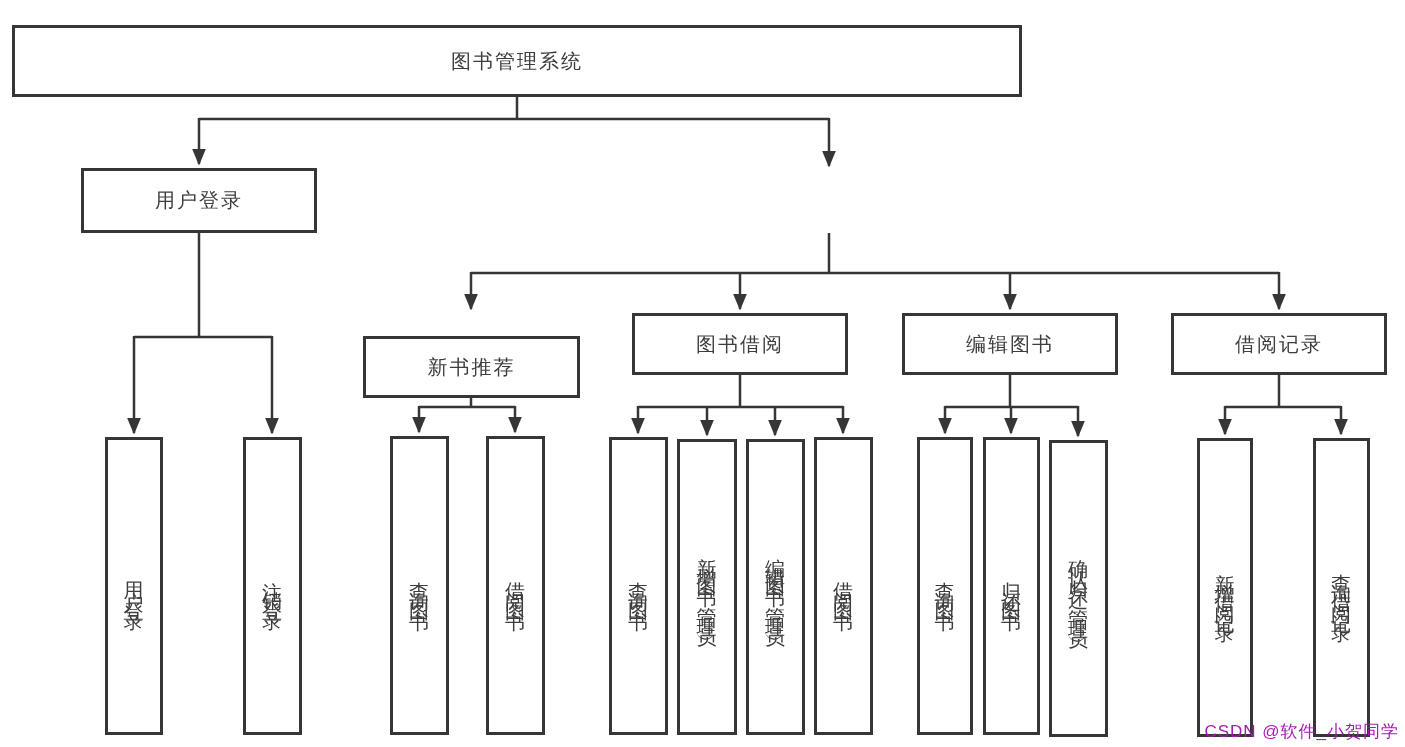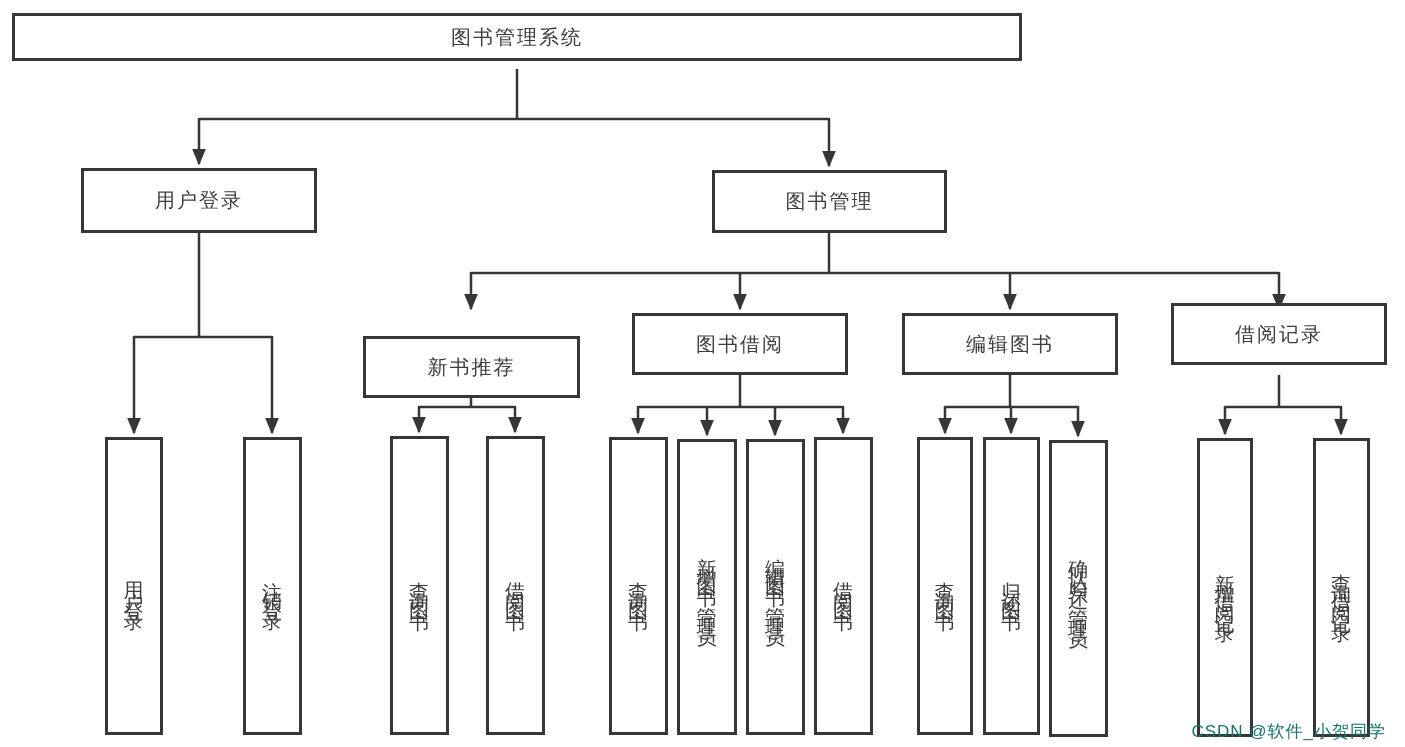--- a/index.html
+++ b/index.html
@@ -48,25 +48,25 @@
     writing-mode: vertical-rl;
     text-orientation: mixed;
     font-size: 20px;
     line-height: 1;
     letter-spacing: 10px;
     color: #3d3d3d;
     white-space: nowrap;
   }
   .watermark {
     position: absolute;
-    right: 19px;
+    right: 6px;
     bottom: 4px;
     font-size: 17px;
     letter-spacing: 1px;
-    color: #0f766e;
+    color: #a21caf;
     z-index: 5;
   }
 </style>
 </head>
 <body>
 
 <div id="canvas">
 
   <svg id="wires" width="1405" height="747" viewBox="0 0 1405 747">
     <defs>
@@ -111,41 +111,38 @@
       <line x1="1011" y1="406" x2="1011" y2="433" marker-end="url(#arrow)"></line>
       <line x1="1078" y1="406" x2="1078" y2="436" marker-end="url(#arrow)"></line>
 
       <line x1="1279" y1="375" x2="1279" y2="407"></line>
       <line x1="1225" y1="407" x2="1341" y2="407"></line>
       <line x1="1225" y1="406" x2="1225" y2="434" marker-end="url(#arrow)"></line>
       <line x1="1341" y1="406" x2="1341" y2="434" marker-end="url(#arrow)"></line>
     </g>
   </svg>
 
-  <div class="hbox" style="left:12px; top:13px; width:1010px; height:48px;">
+  <div class="hbox" style="left:12px; top:25px; width:1010px; height:72px;">
     <span>图书管理系统</span>
   </div>
 
   <div class="hbox" style="left:81px; top:168px; width:236px; height:65px;">
     <span>用户登录</span>
-  </div>
-  <div class="hbox" style="left:712px; top:170px; width:235px; height:63px;">
-    <span>图书管理</span>
   </div>
 
   <div class="hbox" style="left:363px; top:313px; width:217px; height:62px;margin-top:23px;">
     <span>新书推荐</span>
   </div>
   <div class="hbox" style="left:632px; top:313px; width:216px; height:62px;">
     <span>图书借阅</span>
   </div>
   <div class="hbox" style="left:902px; top:313px; width:216px; height:62px;">
     <span>编辑图书</span>
   </div>
-  <div class="hbox" style="left:1171px; top:303px; width:216px; height:62px;">
+  <div class="hbox" style="left:1171px; top:313px; width:216px; height:62px;">
     <span>借阅记录</span>
   </div>
 
   <div class="vbox" style="left:105px; top:437px; width:58px; height:298px;">
     <span class="vtext">用户登录</span>
   </div>
   <div class="vbox" style="left:243px; top:437px; width:59px; height:298px;">
     <span class="vtext">注销登录</span>
   </div>
 

